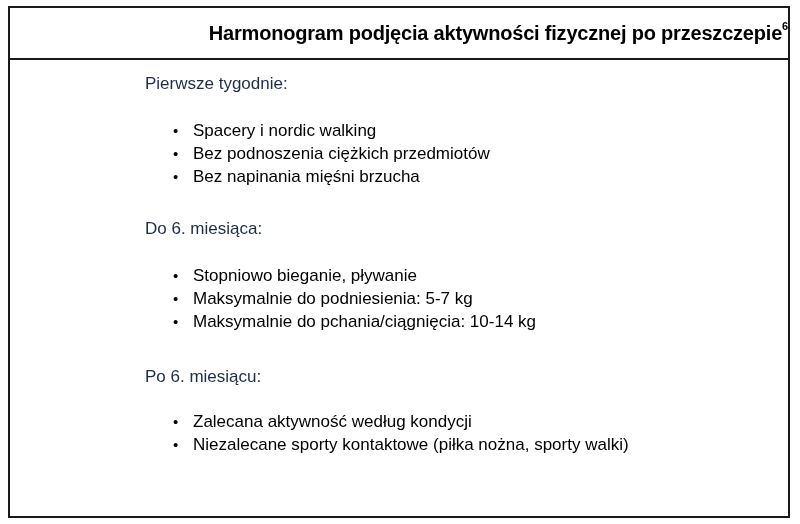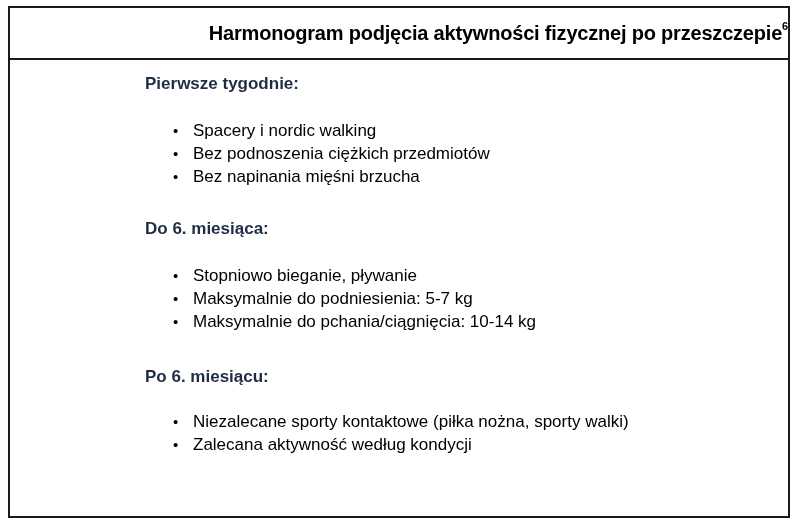--- a/index.html
+++ b/index.html
@@ -5,21 +5,21 @@
     html, body { margin:0; padding:0; background:#ffffff; }
     body { width:800px; height:524px; position:relative; overflow:hidden;
            font-family: "Liberation Sans", sans-serif; color:#000; }
     .frame { position:absolute; left:8px; top:6px; width:782px; height:512px;
              border:2px solid #1a1a1a; box-sizing:border-box; }
     .title-box { position:absolute; left:8px; top:6px; width:782px; height:54px;
                  border:2px solid #1a1a1a; border-bottom:2px solid #1a1a1a; box-sizing:border-box;
                  display:flex; align-items:center; justify-content:flex-end; }
     .title { font-size:20px; font-weight:bold; letter-spacing:-0.2px; }
     .title sup { font-size:11px; font-weight:bold; vertical-align:top; position:relative; top:-2px; }
-    .section-head { font-size:17px; font-weight:bold; color:#1f2d44; margin:0; height:24px; line-height:24px; }
+    .section-head { font-size:17px; font-weight:normal; color:#1f2d44; margin:0; height:24px; line-height:24px; }
     ul { list-style:none; margin:0; padding:0; }
     li { font-size:17px; line-height:23px; position:relative; padding-left:48px; white-space:nowrap; }
     li::before { content:"•"; position:absolute; left:28px; font-size:15px; }
     .s1 { position:absolute; left:145px; top:72px; }
     .s1 ul { position:absolute; top:47px; left:0; }
     .s2 { position:absolute; left:145px; top:217px; }
     .s2 ul { position:absolute; top:47px; left:0; }
     .s3 { position:absolute; left:145px; top:365px; }
     .s3 ul { position:absolute; top:45px; left:0; }
   </style>
@@ -47,16 +47,16 @@
   <ul>
     <li>Stopniowo bieganie, pływanie</li>
     <li>Maksymalnie do podniesienia: 5-7 kg</li>
     <li>Maksymalnie do pchania/ciągnięcia: 10-14 kg</li>
   </ul>
 </div>
 
 <div class="s3">
   <div class="section-head">Po 6. miesiącu:</div>
   <ul>
+    <li>Zalecana aktywność według kondycji</li>
     <li>Niezalecane sporty kontaktowe (piłka nożna, sporty walki)</li>
-    <li>Zalecana aktywność według kondycji</li>
   </ul>
 </div>
 
 </body></html>

